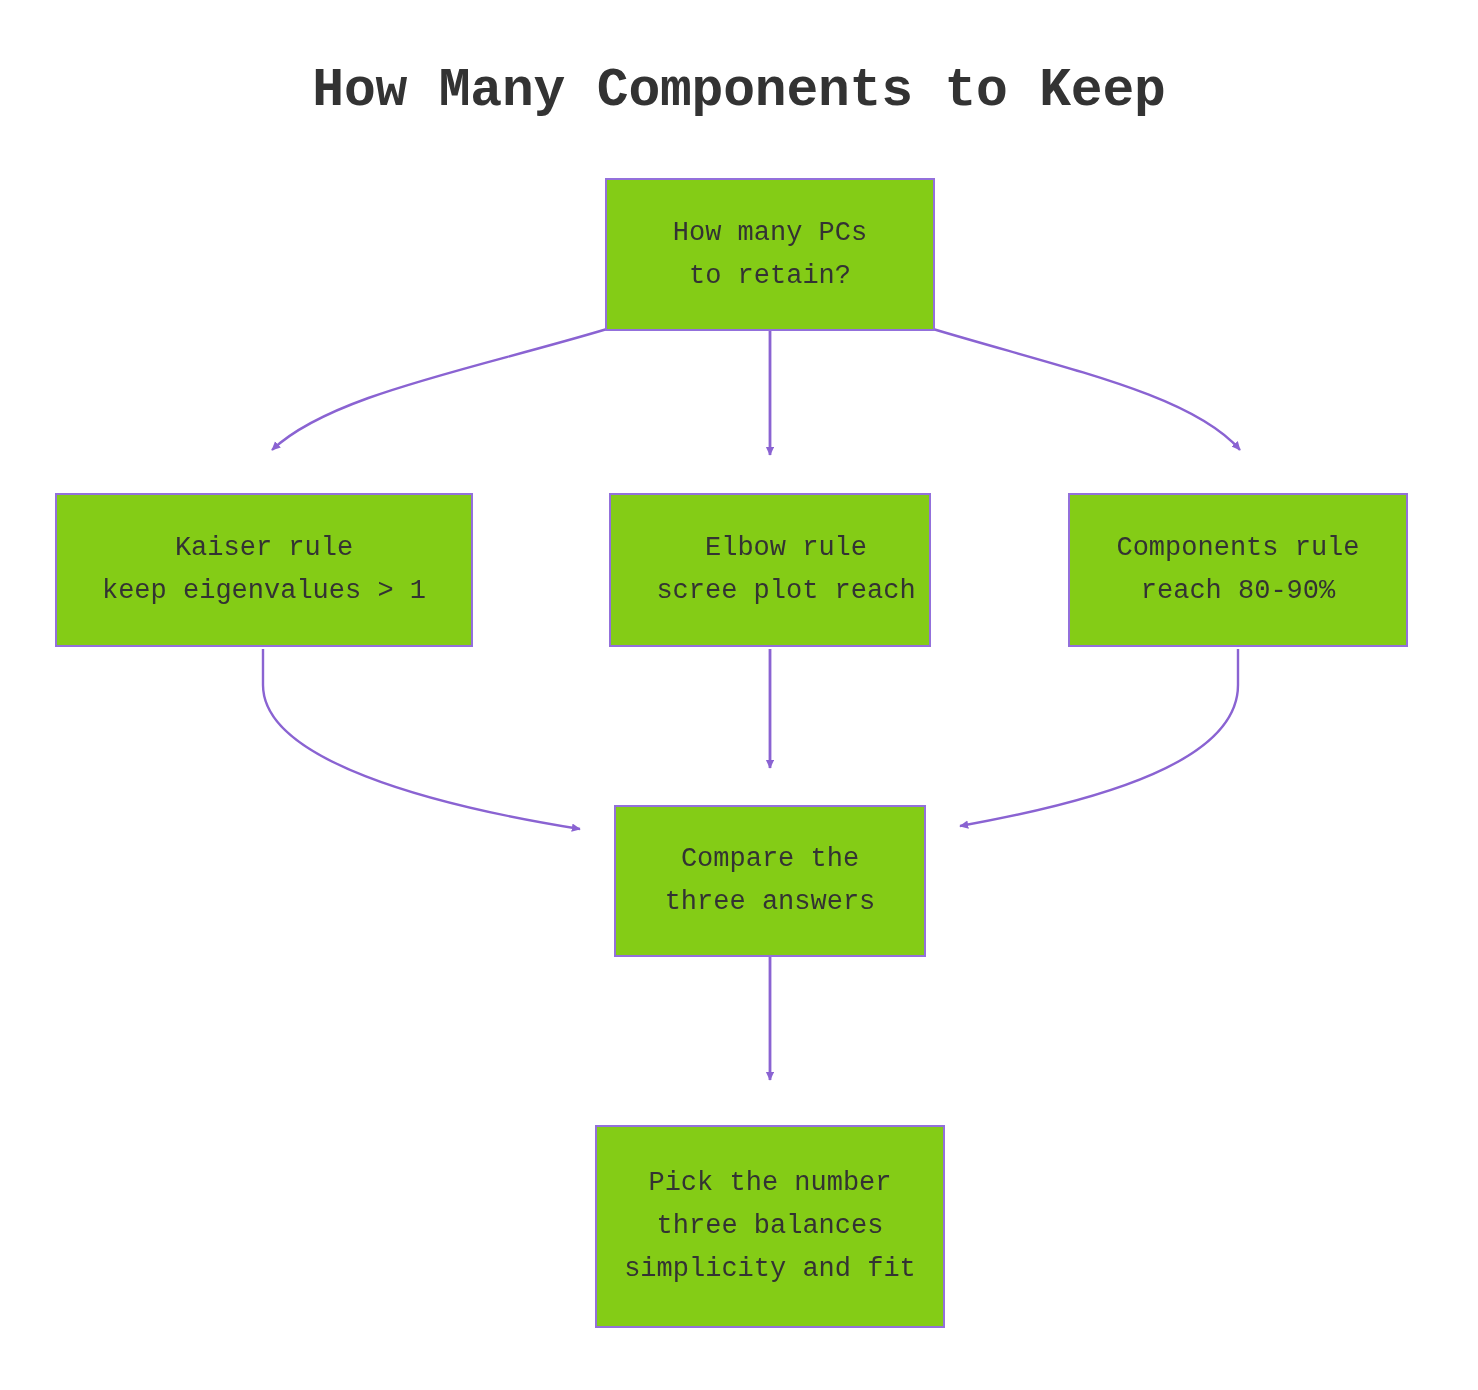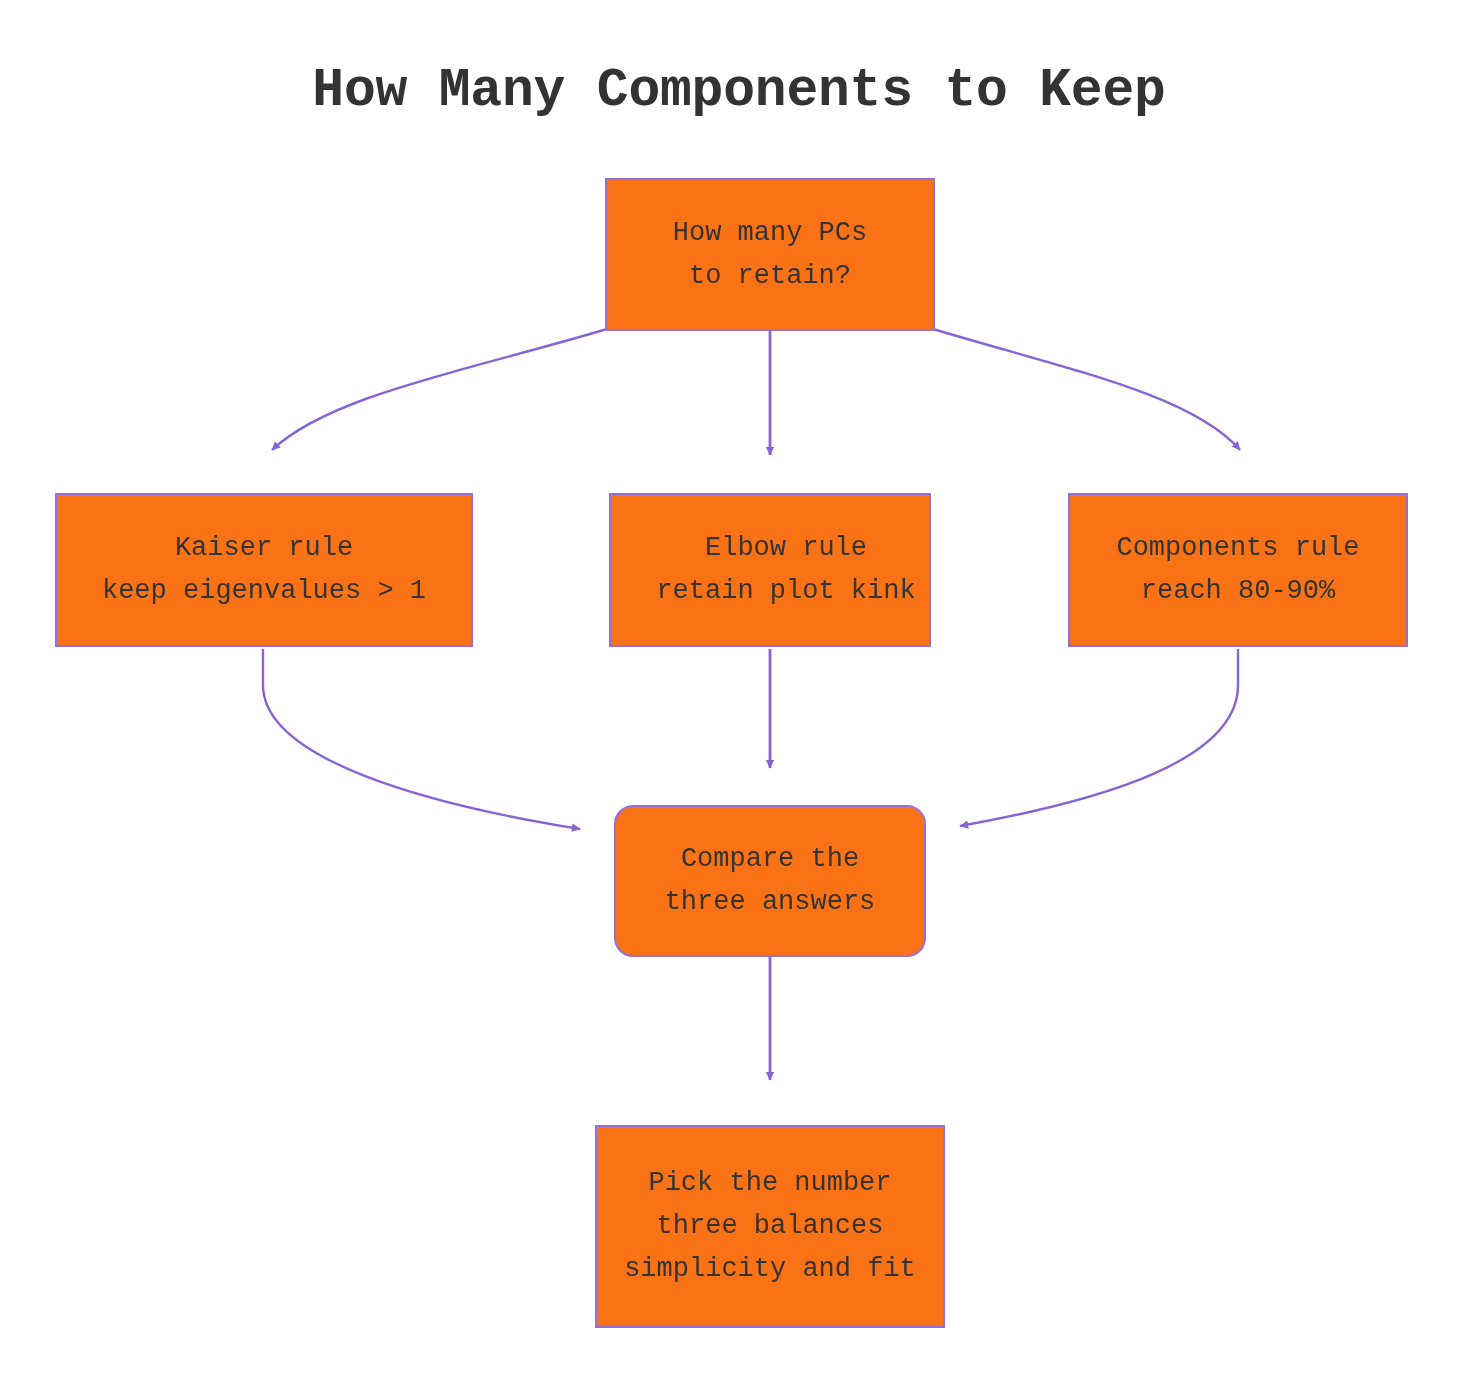--- a/index.html
+++ b/index.html
@@ -30,41 +30,41 @@
   #edge-layer {
     position: absolute;
     left: 0;
     top: 0;
     width: 1478px;
     height: 1390px;
   }
   .node {
     position: absolute;
     box-sizing: border-box;
-    background: #f97316;
+    background: #84cc16;
     border: 2.6px solid #9370db;
     display: flex;
     flex-direction: column;
     align-items: center;
     justify-content: center;
     color: #333333;
     font-size: 27px;
     line-height: 1.0;
     text-align: center;
   }
   .node .line {
     display: block;
     padding: 8px 0;
     white-space: nowrap;
   }
   #node-root      { left: 605px;  top: 178px;  width: 330px; height: 153px; }
   #node-kaiser    { left: 55px;   top: 493px;  width: 418px; height: 154px; }
   #node-elbow     { left: 609px;  top: 493px;  width: 322px; height: 154px; padding-left: 32px; }
   #node-cumulative{ left: 1068px; top: 493px;  width: 340px; height: 154px; }
-  #node-compare   { left: 614px;  top: 805px;  width: 312px; height: 152px; border-radius: 19px; }
+  #node-compare   { left: 614px;  top: 805px;  width: 312px; height: 152px; }
   #node-pick      { left: 595px;  top: 1117px; width: 350px; height: 203px; margin-top: 8px; }
 </style>
 </head>
 <body>
 
 <div id="page">
 
   <div id="diagram-title">How Many Components to Keep</div>
 
   <svg id="edge-layer" viewBox="0 0 1478 1390">
@@ -94,21 +94,21 @@
     <span class="line">to retain?</span>
   </div>
 
   <div class="node" id="node-kaiser">
     <span class="line">Kaiser rule</span>
     <span class="line">keep eigenvalues &gt; 1</span>
   </div>
 
   <div class="node" id="node-elbow">
     <span class="line">Elbow rule</span>
-    <span class="line">retain plot kink</span>
+    <span class="line">scree plot reach</span>
   </div>
 
   <div class="node" id="node-cumulative">
     <span class="line">Components rule</span>
     <span class="line">reach 80-90%</span>
   </div>
 
   <div class="node" id="node-compare">
     <span class="line">Compare the</span>
     <span class="line">three answers</span>

